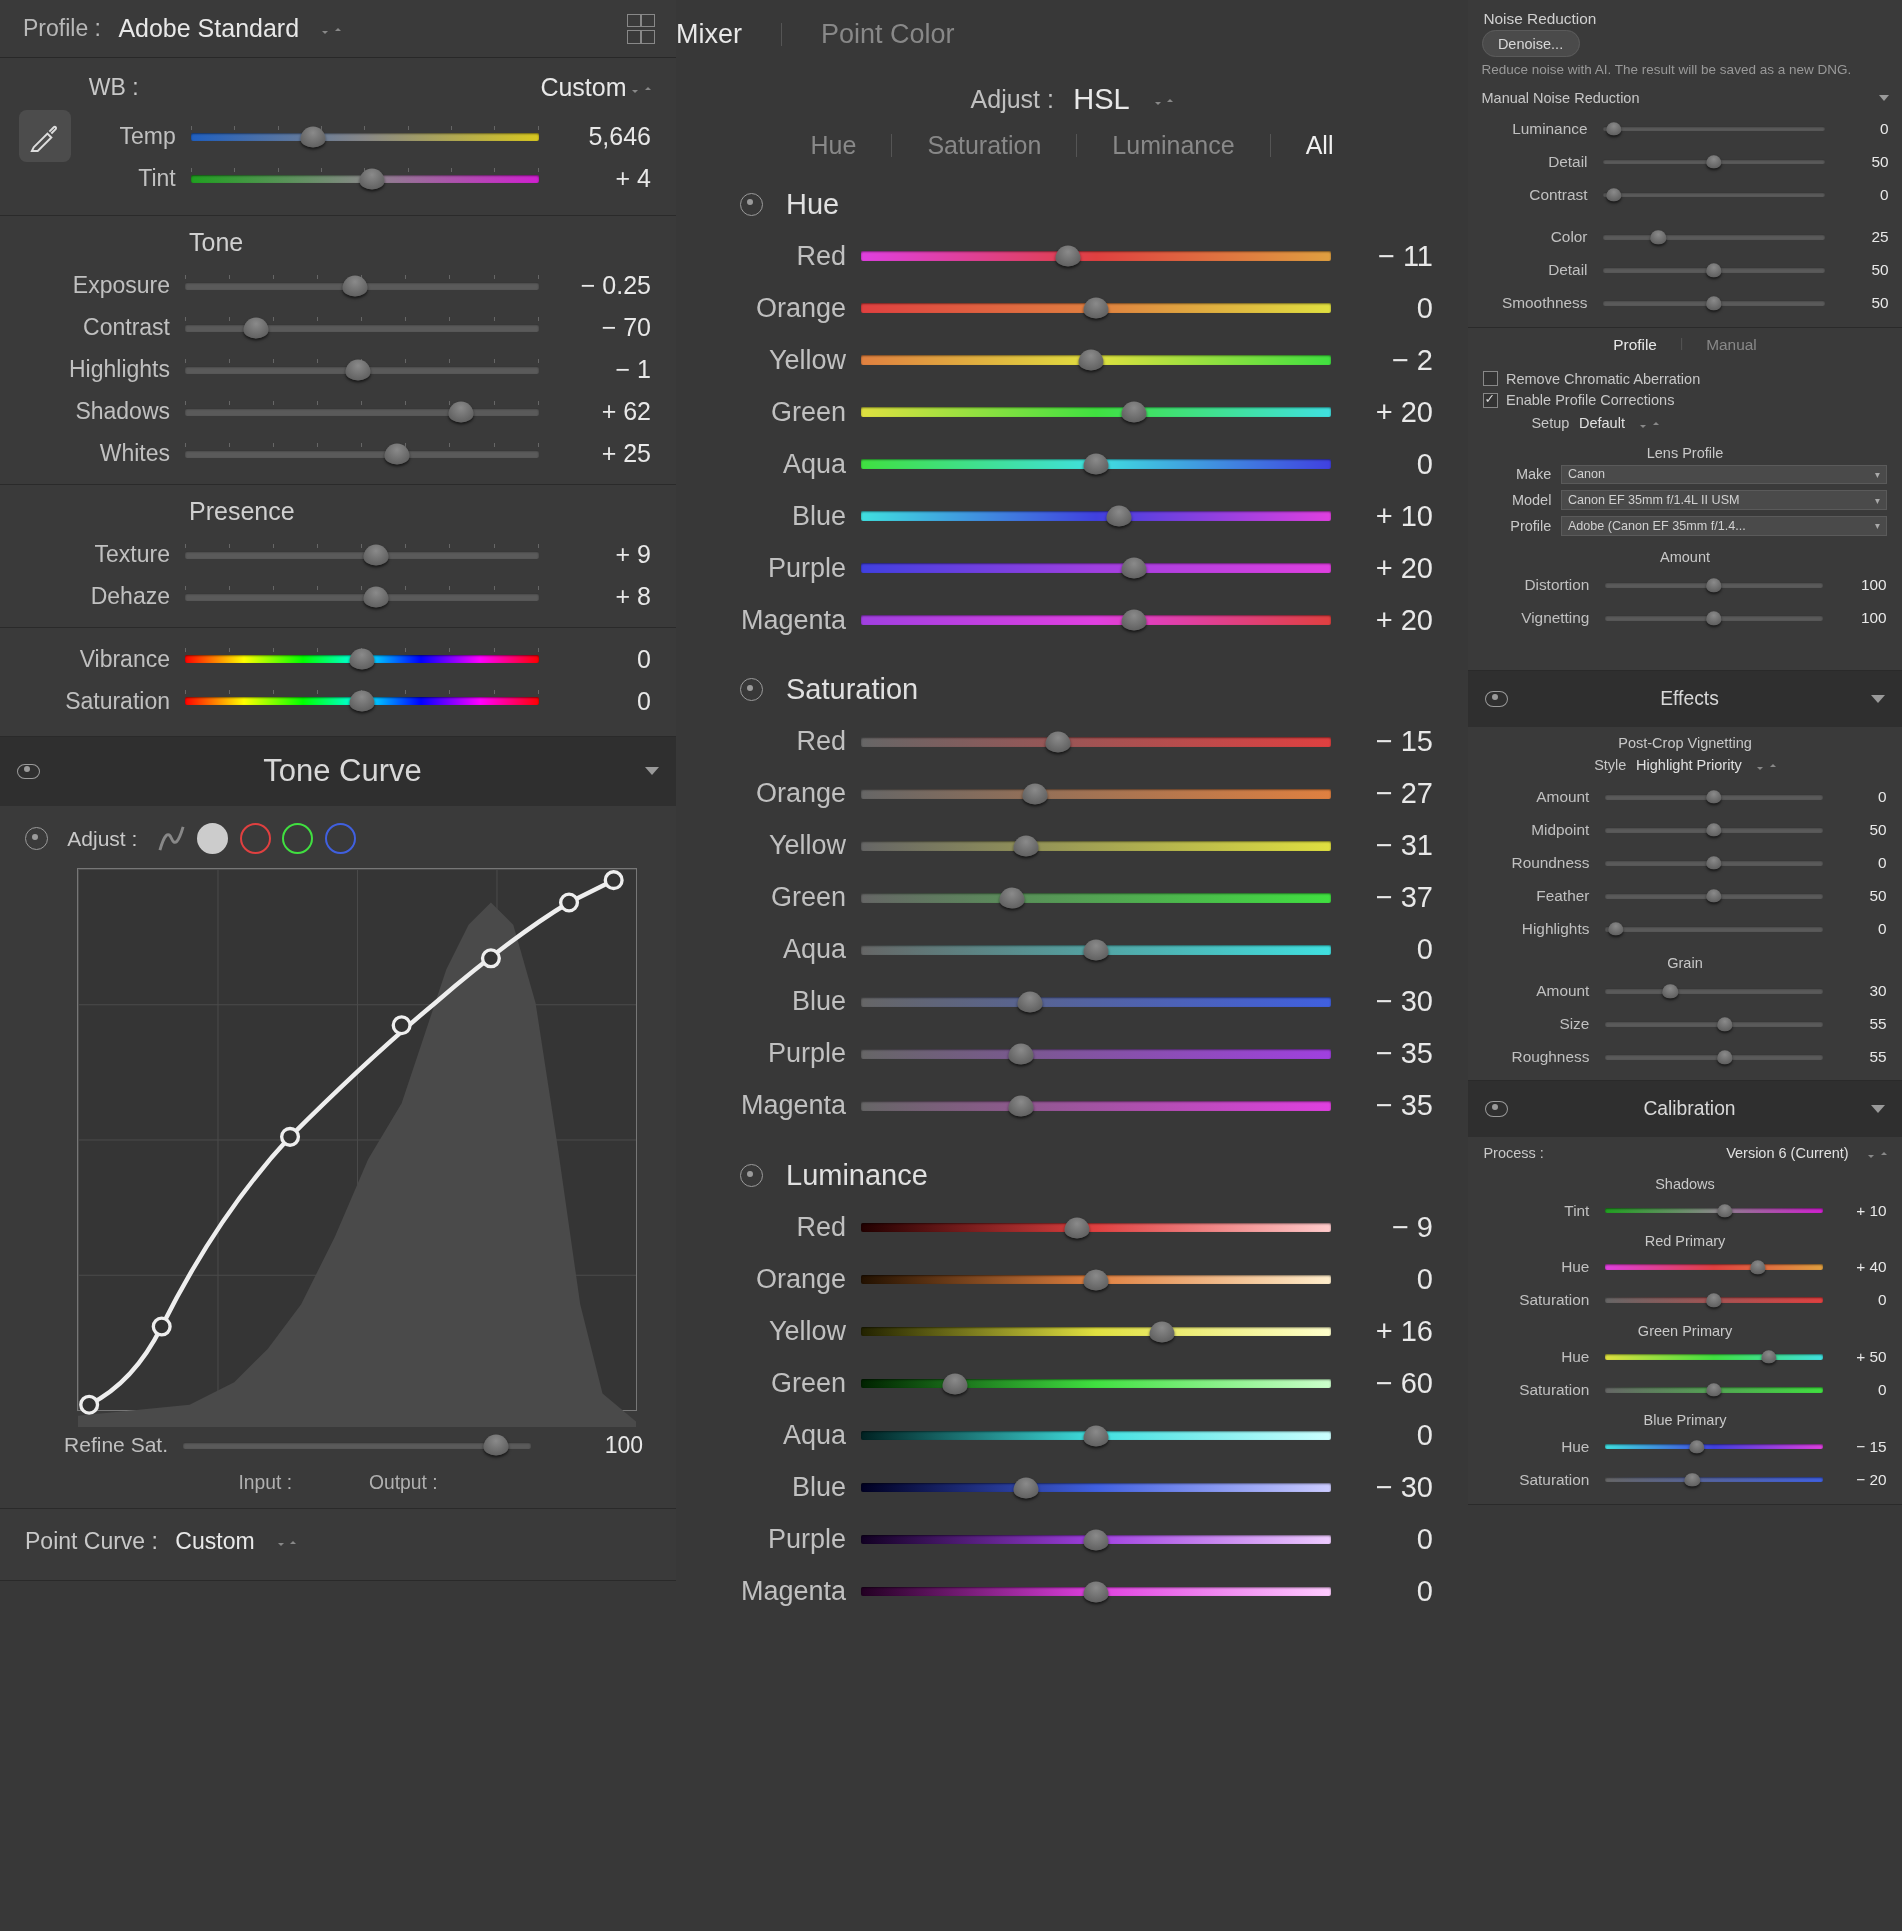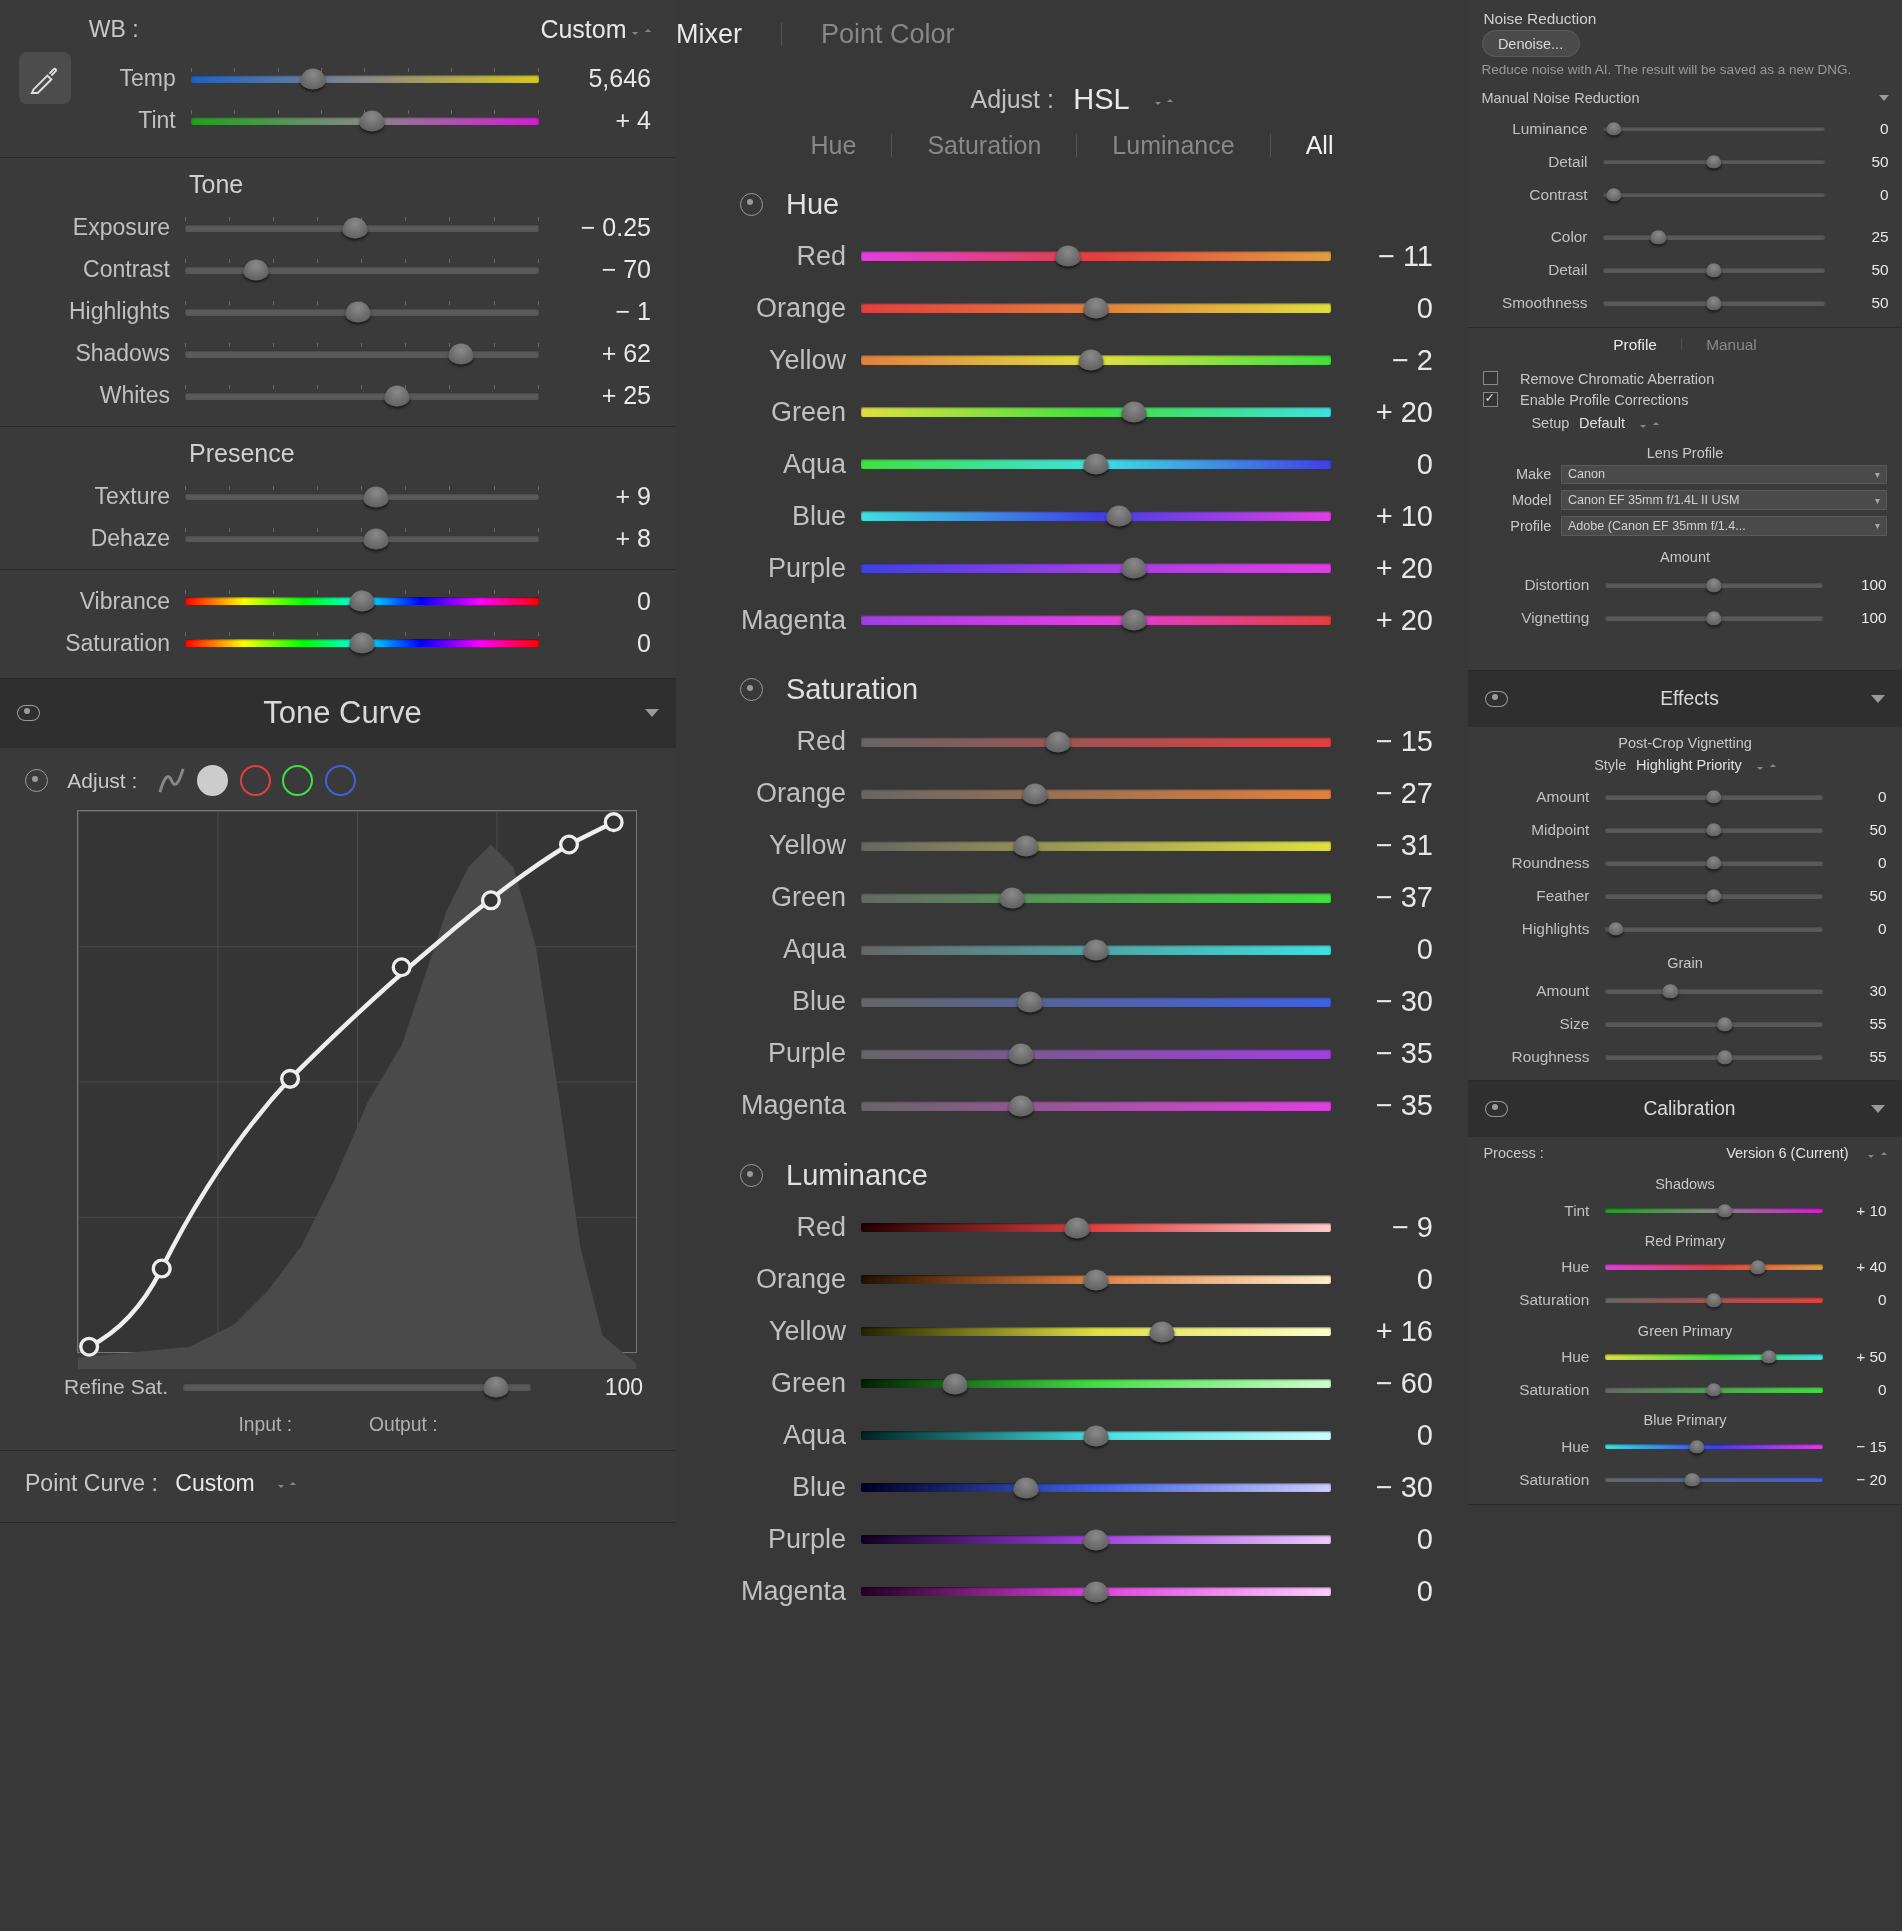--- a/index.html
+++ b/index.html
@@ -86,21 +86,21 @@
 
 .target{width:21px;height:21px;border:1.9px solid #9a9a9a;border-radius:50%;position:relative;display:inline-block}
 .target::after{content:"";position:absolute;width:5.8px;height:5.8px;background:#9a9a9a;border-radius:50%;top:5.8px;left:5.8px}
 .adjust-row{display:flex;align-items:center;gap:19.3px;justify-content:center;padding:13.5px 0 7.7px}
 .adjust-lbl{font-size:25px;color:#c0c0c0}
 .color-block{margin-bottom:27px}
 .color-hdr{display:flex;align-items:center;gap:23px;margin-bottom:9.7px;padding-left:29px}
 .color-title{font-size:29px;color:#e0e0e0}
 .btn{background:#4a4a4a;border:1px solid #5a5a5a;border-radius:13.5px;padding:4.8px 15.4px;color:#d8d8d8;font-size:14.5px}
 .note{font-size:13.5px;color:#999;padding:5.8px 13.5px;line-height:1.3}
-.chk{display:flex;gap:22px;font-size:14.5px;padding:2.9px 0}
+.chk{display:flex;align-items:center;gap:8px;font-size:14.5px;padding:2.9px 0}
 .chk-box{width:12.6px;height:12.6px;border:1px solid #888;background:#333;display:inline-block;position:relative}
 .chk-box.on::after{content:"✓";position:absolute;top:-2.9px;left:0;color:#ddd;font-size:12.6px}
 .sel{background:#4a4a4a;border:1px solid #5a5a5a;padding:1.9px 5.8px;font-size:12.6px;color:#d0d0d0;display:flex;justify-content:space-between;align-items:center}
 .sel-arr{font-size:9.7px;color:#aaa}
 
 
 .profile-row{display:flex;align-items:center;justify-content:space-between;padding:13.5px 23px;background:#3a3a3a;border-bottom:1px solid #282828}
 .profile-lbl{font-size:23px;color:#b8b8b8}
 .grid-icon{display:grid;grid-template-columns:11.6px 11.6px;gap:2.9px}
 .grid-icon span{width:11.6px;height:11.6px;border:1px solid #888}
@@ -120,20 +120,33 @@
 .ch-c.b{border-color:#4060e0}
 .wave{width:29px;height:29px}
 .io-row{display:flex;gap:77px;justify-content:center;font-size:19.3px;color:#b0b0b0;padding:5.8px 0 13.5px}
 </style>
 </head>
 <body>
 
 <div class="app">
 
 <div class="col col-l">
+  <div class="profile-row">
+    <div style="display:flex;gap:17.4px;align-items:center">
+      <span class="profile-lbl">Profile :</span>
+      <span style="font-size:25px;color:#e8e8e8">Adobe Standard</span>
+      <span class="dd"></span>
+    </div>
+    <div class="grid-icon">
+          <span></span>
+          <span></span>
+          <span></span>
+          <span></span>
+        </div>
+  </div>
 
   <div class="panel">
 
     <div style="display:flex;align-items:center">
       <div class="picker">
         <svg viewBox="0 0 36 36">
               <path d="M6 30 L20 16 L24 20 L10 34 L4 34 Z M22 14 L26 10 C28 8 30 10 28 12 L24 16" fill="none" stroke="#ddd" stroke-width="2"></path>
             </svg>
       </div>
       <div style="flex:1;padding:15.4px 25px 0 17.4px">

